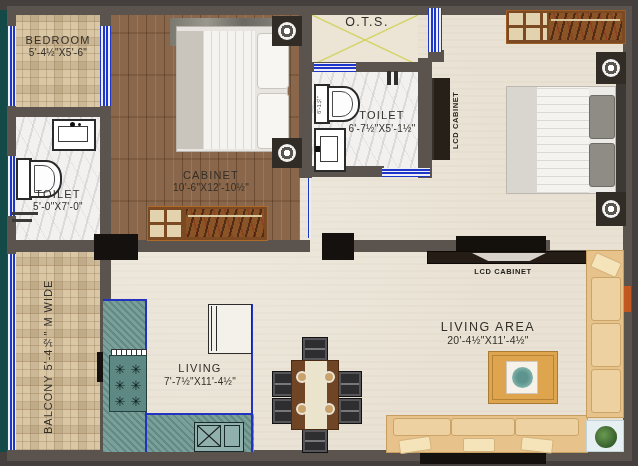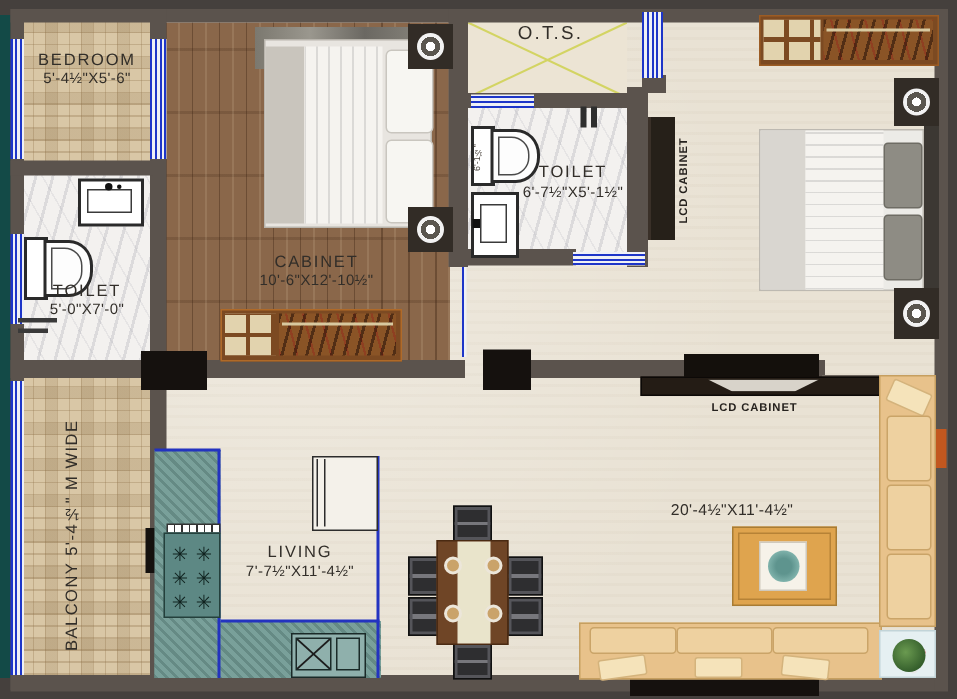--- a/index.html
+++ b/index.html
@@ -284,15 +284,16 @@
   <div class="lbl" style="left:330px;top:16px;width:74px;font-size:12.5px;letter-spacing:1.5px;">O.T.S.</div>
 
   <div class="lbl rname" style="left:348px;top:109px;width:68px;">TOILET</div>
   <div class="lbl rdim" style="left:339px;top:123px;width:86px;">6'-7½"X5'-1½"</div>
 
   <div class="lbl vtext" style="left:42px;top:266px;width:22px;height:182px;font-size:11px;letter-spacing:1px;">BALCONY 5'-4½" M WIDE</div>
 
   <div class="lbl rname" style="left:160px;top:362px;width:80px;">LIVING</div>
   <div class="lbl rdim" style="left:152px;top:376px;width:96px;">7'-7½"X11'-4½"</div>
 
+  <div class="lbl" style="left:440px;top:321px;width:96px;font-size:12.5px;letter-spacing:1.5px;">LIVING AREA</div>
   <div class="lbl" style="left:438px;top:335px;width:100px;font-size:10.5px;letter-spacing:0.3px;">20'-4½"X11'-4½"</div>
 
 </div>
 
 </body></html>

